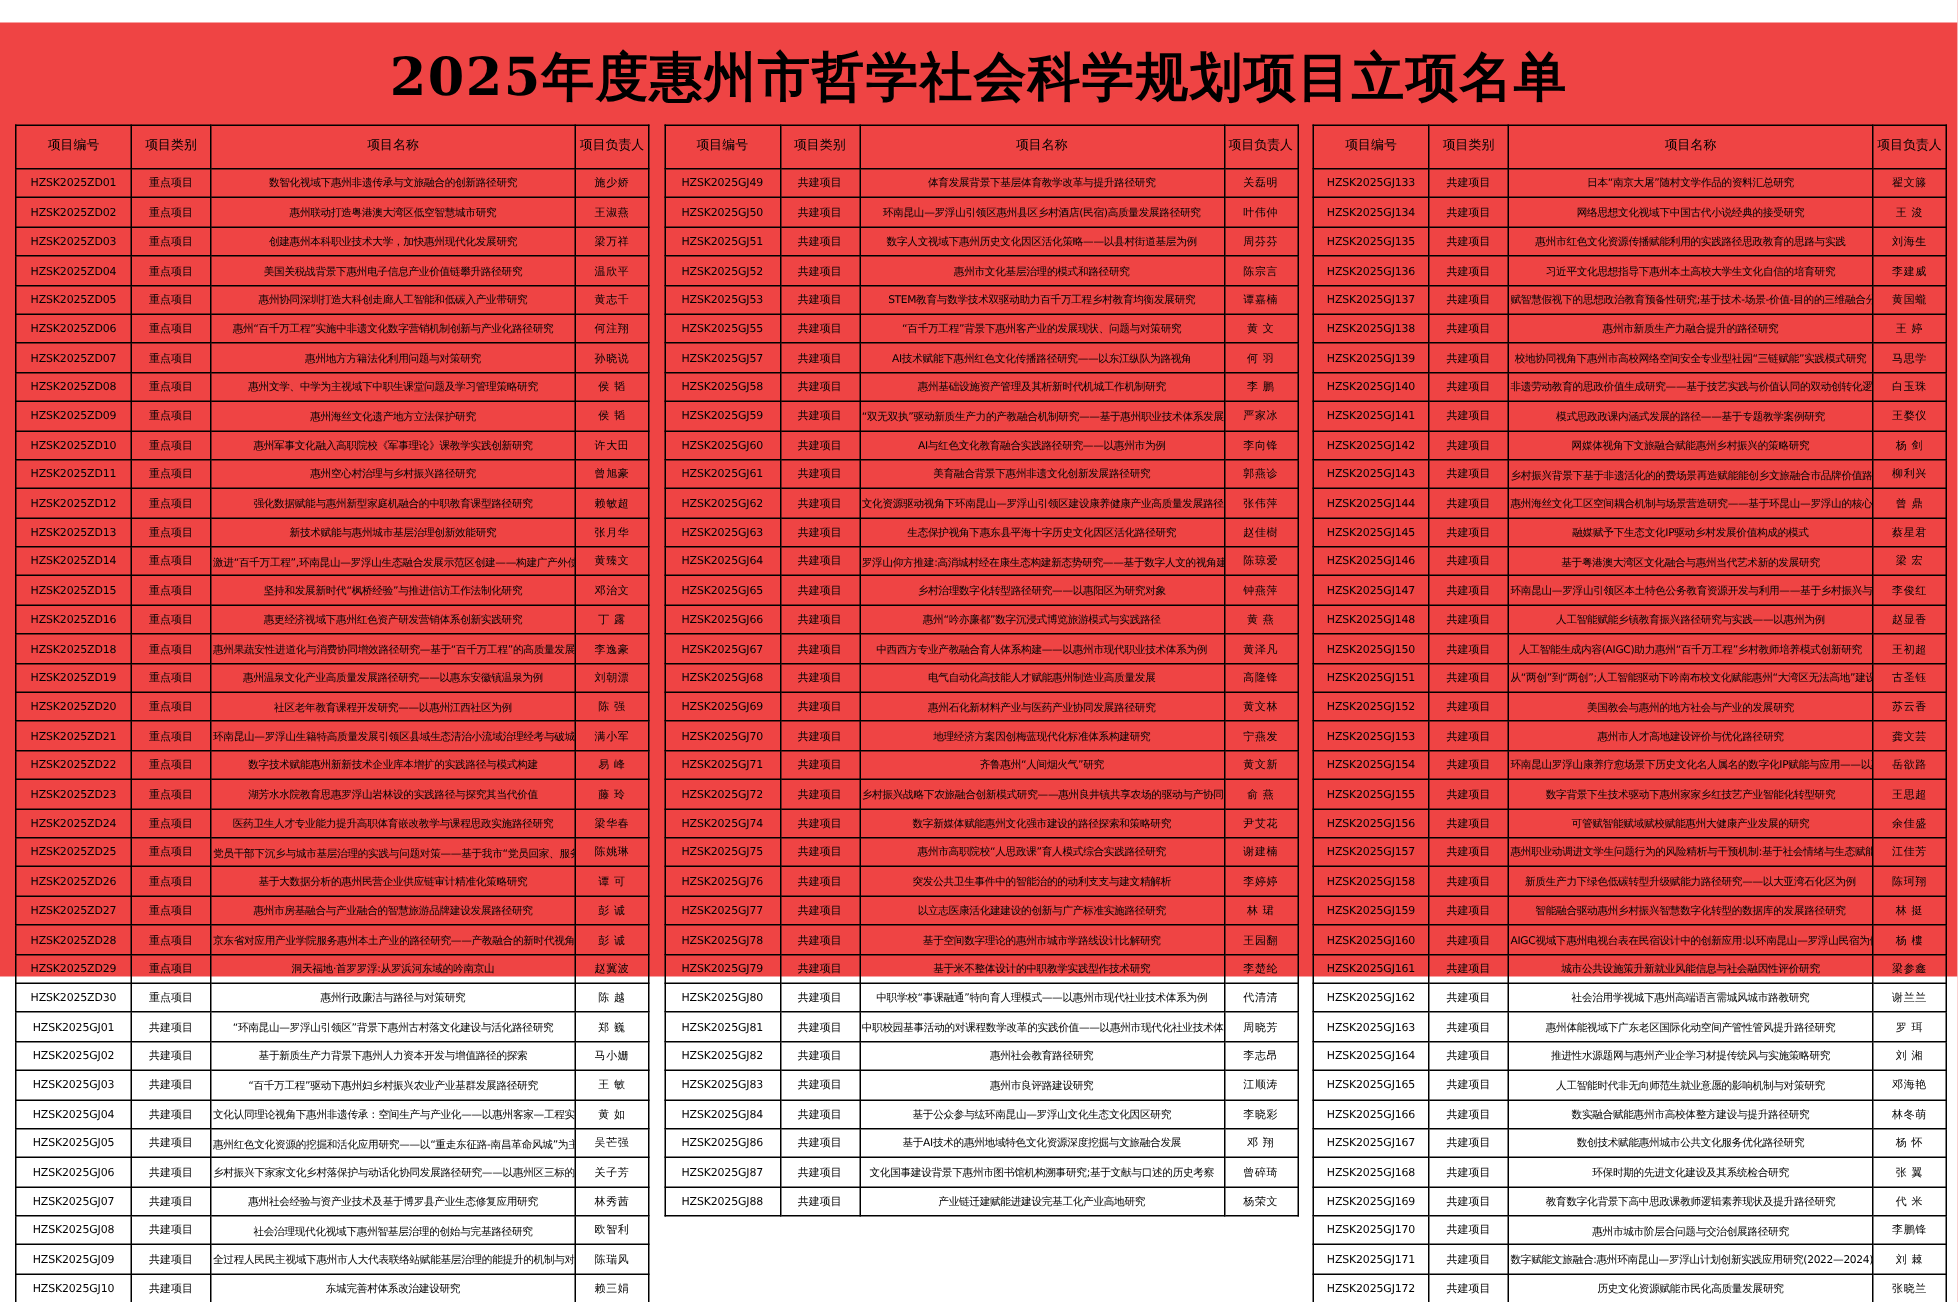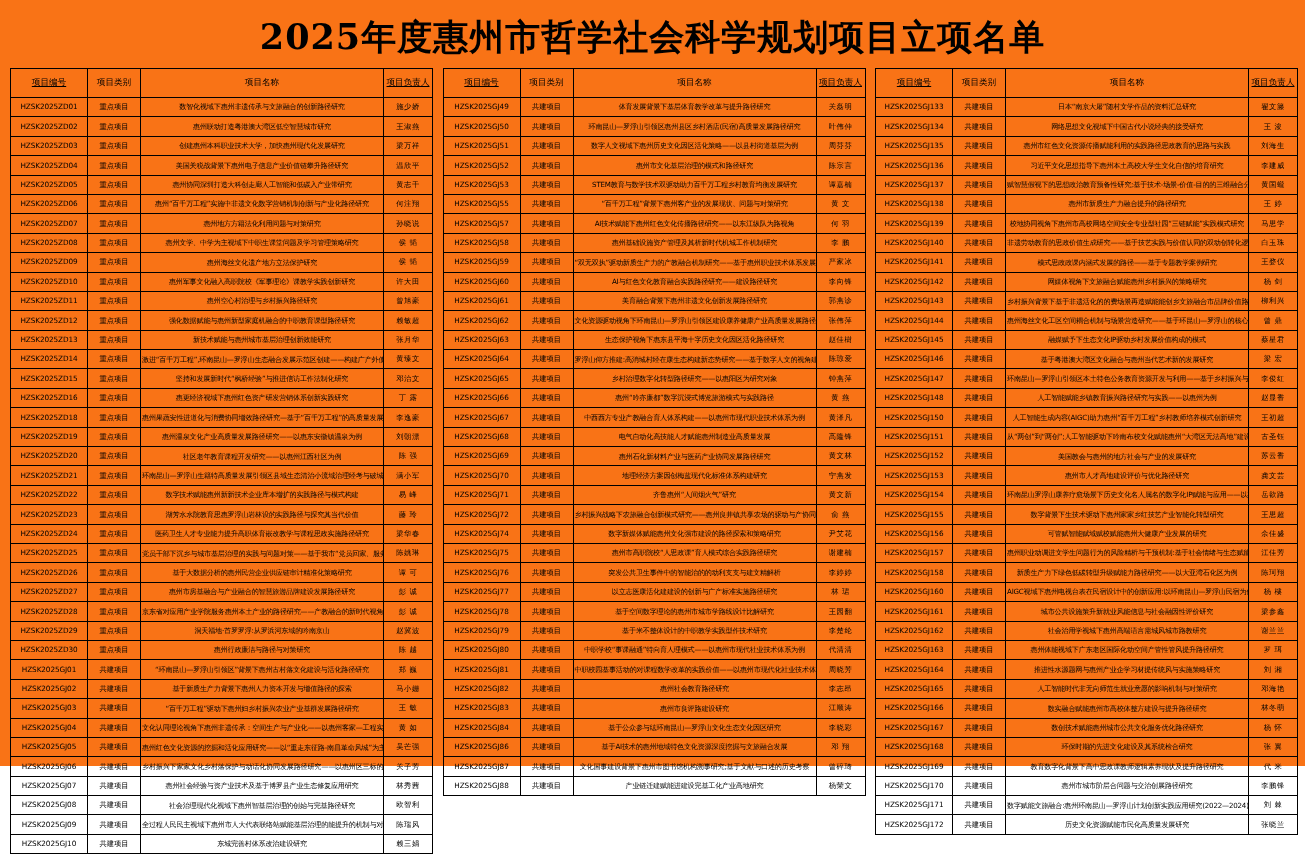--- a/index.html
+++ b/index.html
@@ -9,22 +9,23 @@
   }
   body {
     width: 1305px;
     height: 868px;
     overflow: hidden;
     font-family: "DejaVu Sans", "Liberation Sans", sans-serif;
   }
   .page {
     position: relative;
     width: 1305px;
-    height: 766px;
-    background: #f97316;
+    height: 636px;
+    background: #ef4444;
+    margin-top: 15px;
   }
   .doc-title {
     text-align: center;
     font-family: "DejaVu Serif", "Liberation Serif", serif;
     font-weight: bold;
     font-size: 35px;
     letter-spacing: 1px;
     color: #000000;
     padding-top: 16px;
     padding-bottom: 10px;
@@ -59,21 +60,21 @@
   }
   table.list th {
     font-weight: normal;
     font-size: 8.6px;
     height: 26px;
     line-height: 1.1;
   }
   table.list td {
     height: 16.4px;
   }
-  .c-code { width: 74px; text-decoration: underline; }
+  .c-code { width: 74px; }
   .c-type { width: 50px; }
   .c-name { width: 240px; }
   .c-person { width: 46px; }
   td.name-cell {
     text-align: center;
     font-size: 7.1px;
     letter-spacing: -0.2px;
   }
   td.code-cell {
     font-size: 7.3px;
@@ -82,21 +83,21 @@
   td.type-cell { font-size: 7.3px; }
   td.person-cell {
     font-size: 7.3px;
     letter-spacing: 0.5px;
   }
   .two-line {
     white-space: normal;
     line-height: 1.0;
     font-size: 6.6px;
   }
-  .hdr-person { line-height: 1.05; text-decoration: underline; }
+  .hdr-person { line-height: 1.05; }
 </style>
 </head>
 <body>
 
 <div class="page">
 
   <div class="doc-title">2025年度惠州市哲学社会科学规划项目立项名单</div>
 
   <div class="columns">
     <div class="col">
@@ -409,21 +410,21 @@
             </tr>
             <tr>
               <td class="code-cell">HZSK2025GJ59</td>
               <td class="type-cell">共建项目</td>
               <td class="name-cell two-line">“双无双执”驱动新质生产力的产教融合机制研究——基于惠州职业技术体系发展的实证研究</td>
               <td class="person-cell">严家冰</td>
             </tr>
             <tr>
               <td class="code-cell">HZSK2025GJ60</td>
               <td class="type-cell">共建项目</td>
-              <td class="name-cell">AI与红色文化教育融合实践路径研究——建设路径研究</td>
+              <td class="name-cell">AI与红色文化教育融合实践路径研究——以惠州市为例</td>
               <td class="person-cell">李向锋</td>
             </tr>
             <tr>
               <td class="code-cell">HZSK2025GJ61</td>
               <td class="type-cell">共建项目</td>
               <td class="name-cell">美育融合背景下惠州非遗文化创新发展路径研究</td>
               <td class="person-cell">郭燕诊</td>
             </tr>
             <tr>
               <td class="code-cell">HZSK2025GJ62</td>
@@ -734,20 +735,26 @@
               <td class="name-cell">惠州职业动调进文学生问题行为的风险精析与干预机制:基于社会情绪与生态赋能的环境体系高中产学整合模型</td>
               <td class="person-cell">江佳芳</td>
             </tr>
             <tr>
               <td class="code-cell">HZSK2025GJ158</td>
               <td class="type-cell">共建项目</td>
               <td class="name-cell">新质生产力下绿色低碳转型升级赋能力路径研究——以大亚湾石化区为例</td>
               <td class="person-cell">陈珂翔</td>
             </tr>
             <tr>
+              <td class="code-cell">HZSK2025GJ159</td>
+              <td class="type-cell">共建项目</td>
+              <td class="name-cell">智能融合驱动惠州乡村振兴智慧数字化转型的数据库的发展路径研究</td>
+              <td class="person-cell">林 挺</td>
+            </tr>
+            <tr>
               <td class="code-cell">HZSK2025GJ160</td>
               <td class="type-cell">共建项目</td>
               <td class="name-cell">AIGC视域下惠州电视台表在民宿设计中的创新应用:以环南昆山—罗浮山民宿为例</td>
               <td class="person-cell">杨 樓</td>
             </tr>
             <tr>
               <td class="code-cell">HZSK2025GJ161</td>
               <td class="type-cell">共建项目</td>
               <td class="name-cell">城市公共设施策升新就业风能信息与社会融因性评价研究</td>
               <td class="person-cell">梁参鑫</td>

